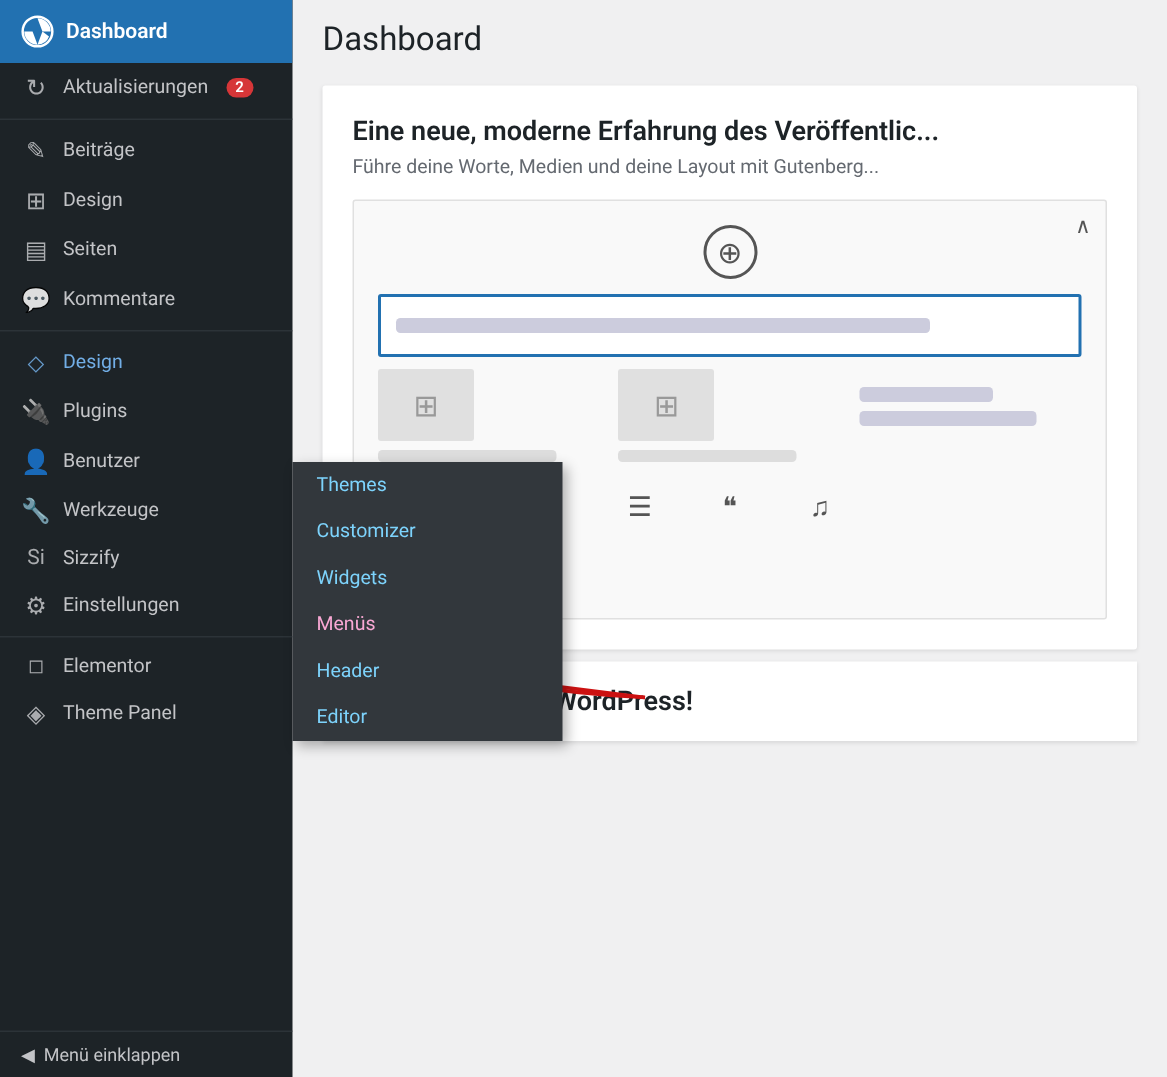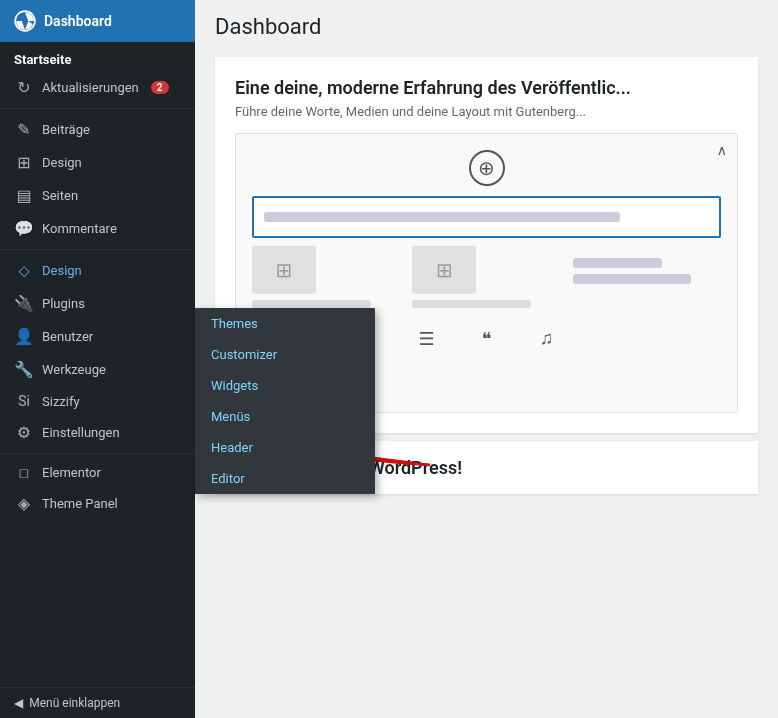--- a/index.html
+++ b/index.html
@@ -271,21 +271,20 @@
   <div id="sidebar-header">
     <svg class="wp-logo" viewBox="0 0 20 20" xmlns="http://www.w3.org/2000/svg">
       <circle cx="10" cy="10" r="9" fill="none" stroke="white" stroke-width="1.5"></circle>
       <path d="M10 2 A8 8 0 0 1 18 10 L13 10 Z" fill="white"></path>
       <path d="M2 10 A8 8 0 0 0 10 18 L7 10 Z" fill="white"></path>
       <path d="M10 18 A8 8 0 0 0 17 13 L13 10 L10 18 Z" fill="white"></path>
     </svg>
     <span>Dashboard</span>
   </div>
 
-  <div class="sidebar-section-label">Startseite</div>
 
   <div class="sidebar-item has-badge">
     <span class="icon">↻</span>
     <span>Aktualisierungen</span>
     <span class="badge">2</span>
   </div>
 
   <div class="sidebar-divider"></div>
 
   <div class="sidebar-item">
@@ -355,32 +354,32 @@
   <div class="collapse-item" style="margin-top:auto;">
     <span>◀</span>
     <span>Menü einklappen</span>
   </div>
 </div>
 
 <div class="submenu">
   <div class="submenu-item">Themes</div>
   <div class="submenu-item">Customizer</div>
   <div class="submenu-item">Widgets</div>
-  <div class="submenu-item active" style="color:#7dd3fc;">Menüs</div>
+  <div class="submenu-item active" style="color:#f9a8d4;">Menüs</div>
   <div class="submenu-item">Header</div>
   <div class="submenu-item">Editor</div>
 </div>
 
 <div id="main">
   <div id="main-header">
     <h1>Dashboard</h1>
   </div>
 
   <div class="content-card">
-    <h2>Eine deine, moderne Erfahrung des Veröffentlic...</h2>
+    <h2>Eine neue, moderne Erfahrung des Veröffentlic...</h2>
     <p>Führe deine Worte, Medien und deine Layout mit Gutenberg...</p>
 
     <div class="block-editor-mockup">
       <span class="chevron-up">∧</span>
       <div class="block-add-btn">⊕</div>
 
       <div class="block-preview">
         <div class="block-preview-bar wide"></div>
       </div>
 

